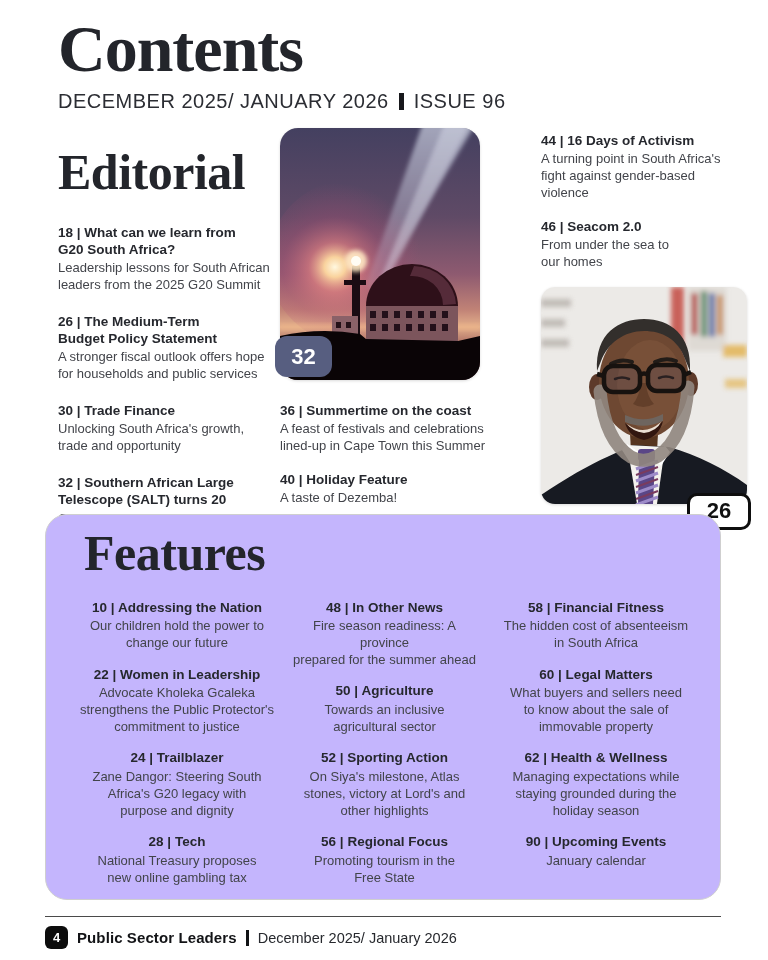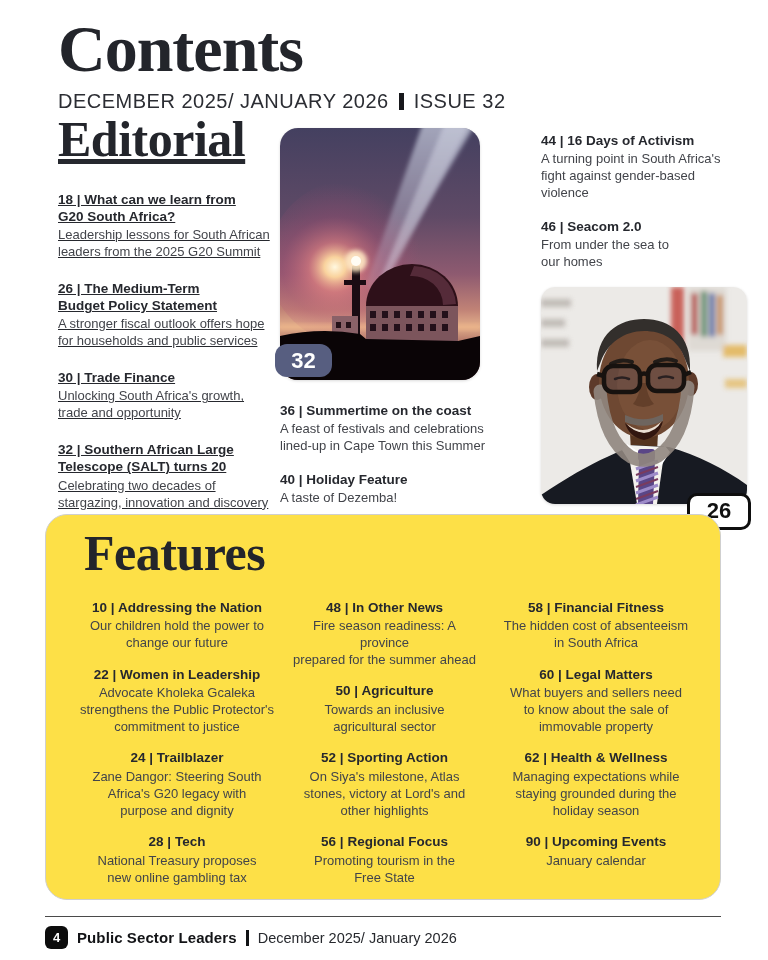--- a/index.html
+++ b/index.html
@@ -17,43 +17,43 @@
   
   .serif-h{font-family:"Liberation Serif",serif;font-weight:700;font-size:50px;
            line-height:1.15;color:#23252b;letter-spacing:-.5px;}
 
   
   .entry{margin-bottom:16px;}
   .entry-title{font-weight:700;font-size:13.5px;line-height:1.28;color:#26282e;white-space:pre-line;}
   .entry-desc{font-size:13px;line-height:1.3;color:#42444a;white-space:pre-line;margin-top:2px;}
 
   
-  .ed-left{position:absolute;left:58px;top:111px;width:220px;text-decoration:underline;}
+  .ed-left{position:absolute;left:58px;top:144px;width:220px;}
   .ed-left .serif-h{margin-bottom:22px;}
   .ed-left .entry{margin-bottom:19px;}
   .ed-mid{position:absolute;left:280px;top:128px;width:212px;}
   .ed-mid .entries{margin-top:22px;}
   .ed-right{position:absolute;left:497px;top:132px;width:216px;margin-left:44px;}
   .ed-right .entry{margin-bottom:16px;}
 
   
   .fig{position:relative;}
   .fig-clip{border-radius:18px;overflow:hidden;line-height:0;box-shadow:0 1px 3px rgba(0,0,0,.15);}
   .fig-clip.small-radius{border-radius:14px;}
-  .badge-slate{position:absolute;left:-5px;bottom:3px;width:57px;height:33px;background:#575e80;
+  .badge-slate{position:absolute;left:-5px;bottom:3px;width:57px;height:41px;background:#575e80;
                border-radius:12px;color:#fff;font-weight:700;font-size:22px;
                display:flex;align-items:center;justify-content:center;}
   .badge-white{position:absolute;right:-4px;bottom:-4px;width:64px;height:37px;background:#fff;
                border:3px solid #0e0e0e;border-radius:10px;color:#111;font-weight:700;font-size:22px;
                display:flex;align-items:center;justify-content:center;box-sizing:border-box;}
 
   
   .features-box{position:absolute;left:45px;top:514px;width:676px;height:386px;
                 border:1.5px solid #cfcfcf;border-radius:22px;box-sizing:border-box;
-                padding:8px 0 0 34px;background:#fde047;}
+                padding:8px 0 0 34px;background:#c4b5fd;}
   .features-box .serif-h{margin:2px 0 16px 4px;}
   .features-grid{display:grid;grid-template-columns:208px 207px 216px;}
   .fcol .entry{margin-bottom:14px;padding-right:14px;text-align:center;}
 
   
   .footer{position:absolute;left:45px;top:916px;width:676px;border-top:1px solid #4a4a4a;}
   .footer-row{display:flex;align-items:center;gap:9px;margin-top:9px;}
   .page-badge{width:23px;height:23px;background:#0d0d0d;color:#fff;border-radius:6px;
               display:flex;align-items:center;justify-content:center;font-weight:700;font-size:13px;}
   .pub-name{font-weight:700;font-size:15px;color:#121316;letter-spacing:.1px;}
@@ -63,21 +63,21 @@
 </head>
 <body>
 
 <div class="page">
 
   <div class="header">
     <div class="main-title">Contents</div>
     <div class="subtitle">
       <span>DECEMBER 2025/ JANUARY 2026</span>
       <span class="subtitle-bar"></span>
-      <span>ISSUE 32</span>
+      <span>ISSUE 96</span>
     </div>
   </div>
 
   <div class="ed-left">
     <div class="serif-h">Editorial</div>
 
     <div class="entry">
       <div class="entry-title">18 | What can we learn from
 G20 South Africa?</div>
       <div class="entry-desc">Leadership lessons for South African

